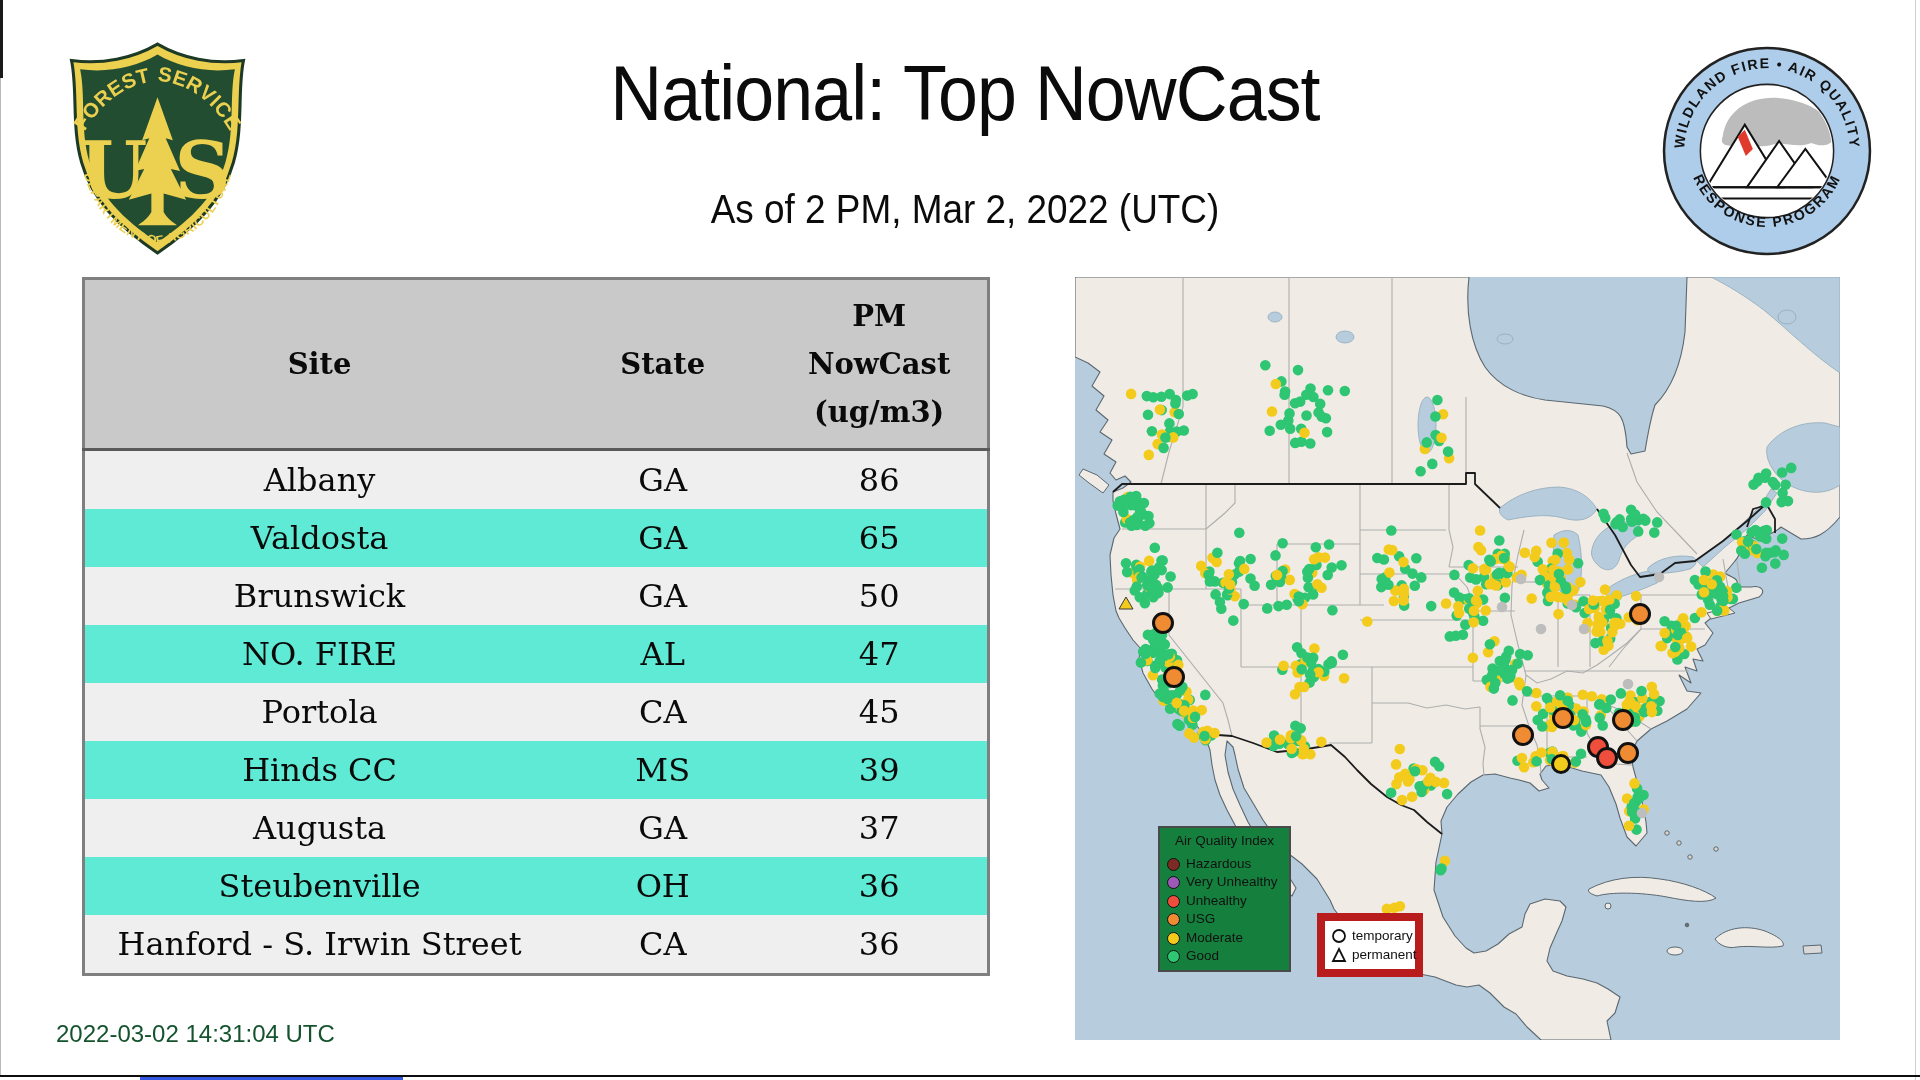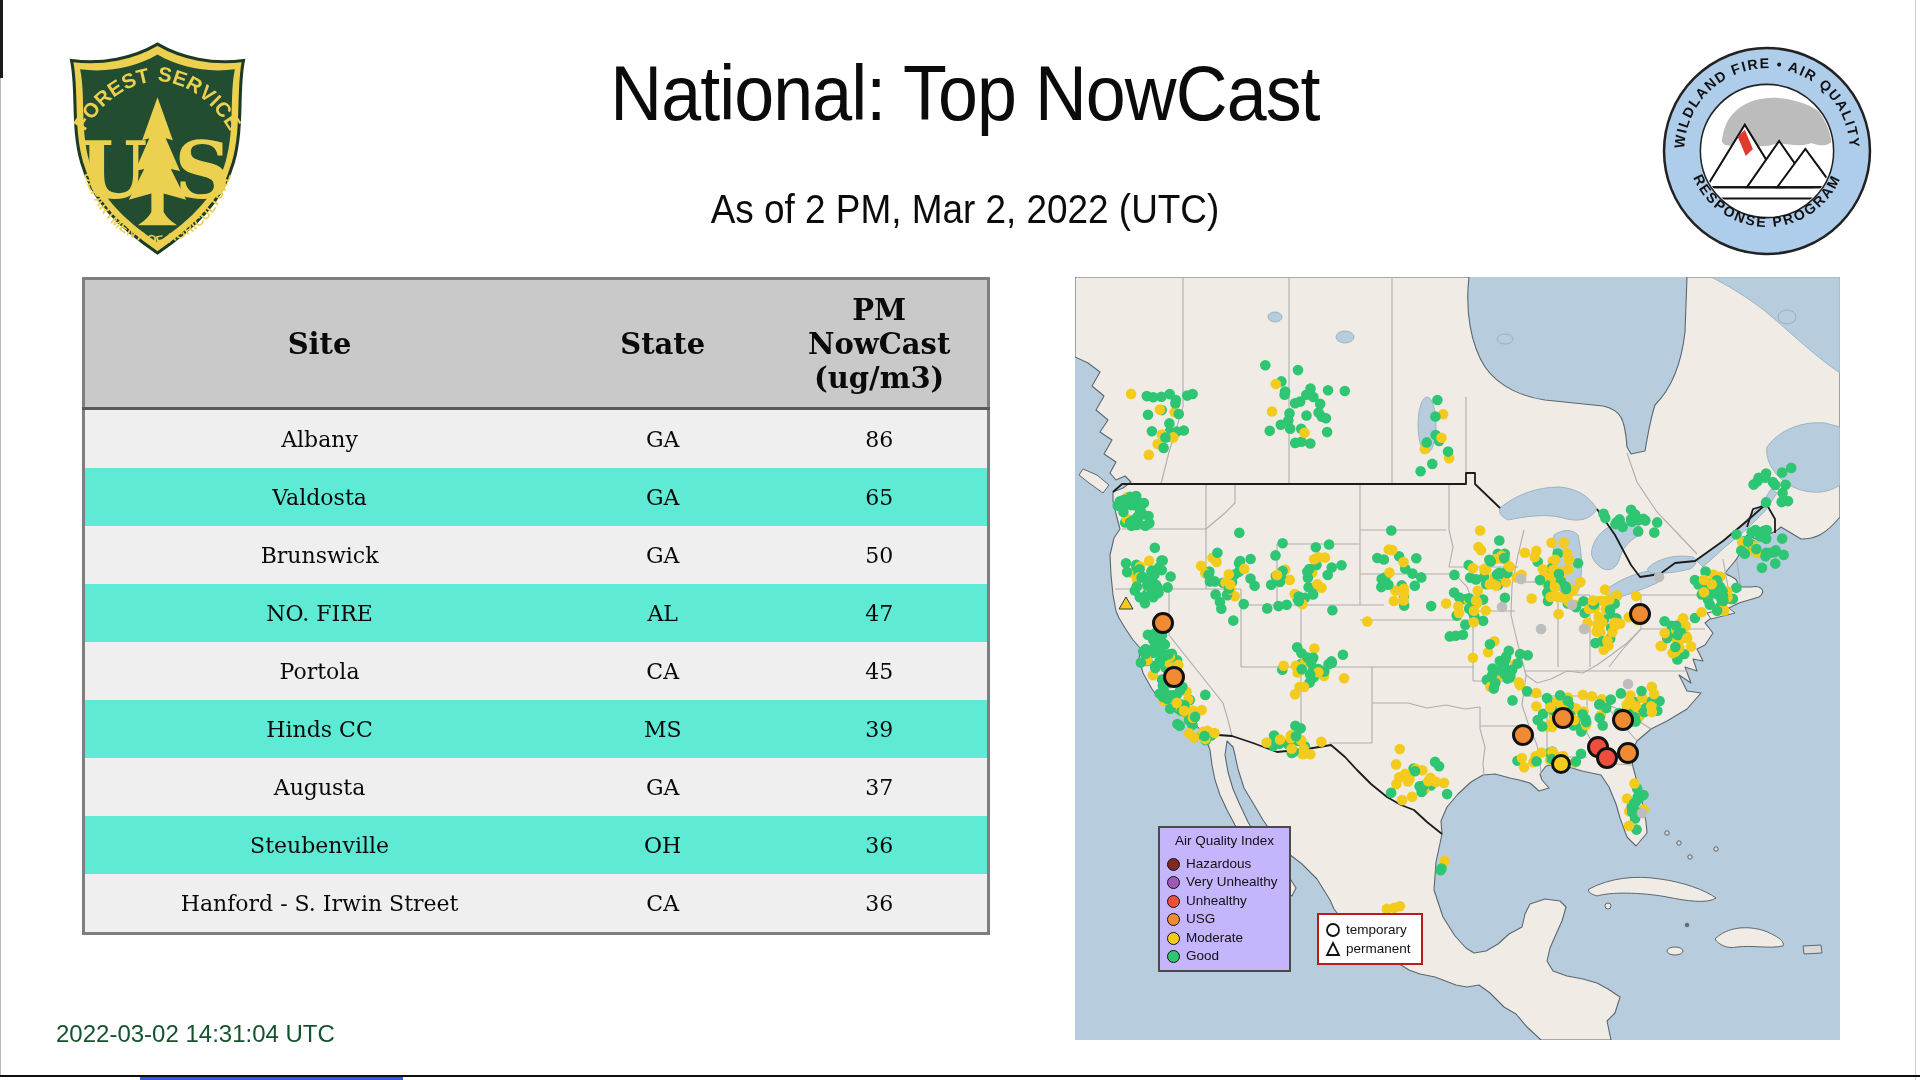--- a/index.html
+++ b/index.html
@@ -17,41 +17,41 @@
   .subtitle{position:absolute;left:420px;top:186px;width:1090px;text-align:center;
          font-size:41px;font-weight:400;color:#0b0b0b;transform:scaleX(.90);}
   .timestamp{position:absolute;left:56px;top:1020px;font-size:24px;color:#14532d;}
   
   .usfs{position:absolute;left:55px;top:40px;width:205px;height:217px;}
   .wfaqrp{position:absolute;left:1660px;top:44px;width:214px;height:214px;}
   
   table.nowcast{position:absolute;left:82px;top:277px;width:908px;border-collapse:collapse;
         font-family:"DejaVu Serif","Liberation Serif",serif;color:#0a0a0a;
         border:3px solid #7f7f7f;}
-  table.nowcast th{background:#c9c9c9;font-size:29px;font-weight:bold;line-height:34px;
+  table.nowcast th{background:#c9c9c9;font-size:29px;font-weight:bold;line-height:48px;
         padding:12px 28px;border-bottom:3px solid #5a5a5a;vertical-align:middle;height:103px;}
   table.nowcast th.site{width:52%;}
   table.nowcast th.state{width:24%;}
   table.nowcast th.pm{width:24%;}
-  table.nowcast td{font-size:22px;text-align:center;height:58px;padding:0 6px;}
+  table.nowcast td{font-size:32px;text-align:center;height:58px;padding:0 6px;}
   table.nowcast tr.odd td{background:#efefef;}
   table.nowcast tr.even td{background:#5eead4;}
   table.nowcast th{text-align:center;}
   
   .map{position:absolute;left:1075px;top:277px;width:765px;height:763px;}
   .map svg.geo{position:absolute;left:0;top:0;}
-  .aqi-legend{position:absolute;left:83px;top:549px;width:133px;background:#c4b5fd;
+  .aqi-legend{position:absolute;left:83px;top:549px;width:133px;background:#15803d;
         border:2px solid #4a4a4a;box-sizing:border-box;padding:5px 7px 7px 7px;}
   .aqi-title{font-size:13.5px;color:#111;text-align:center;margin-bottom:4px;}
   .aqi-item{display:flex;align-items:flex-end;height:18.5px;}
   .aqi-dot{width:13px;height:13px;border-radius:50%;border:1.5px solid #111;
         box-sizing:border-box;margin-right:6px;flex:0 0 13px;}
   .aqi-label{font-size:13.5px;color:#111;white-space:nowrap;}
   .sym-legend{position:absolute;left:242px;top:636px;width:106px;background:#ffffff;
-        border:2px solid #b91c1c;box-sizing:border-box;padding:5px 6px;}
+        border:8px solid #b91c1c;box-sizing:border-box;padding:5px 6px;}
   .sym-row{display:flex;align-items:center;height:19px;}
   .sym-glyph{width:16px;height:16px;margin-right:5px;flex:0 0 16px;}
   .sym-label{font-size:13.5px;color:#111;}
 </style>
 </head>
 <body>
 
 <div class="page">
 
   <div class="edge-left-black"></div>

